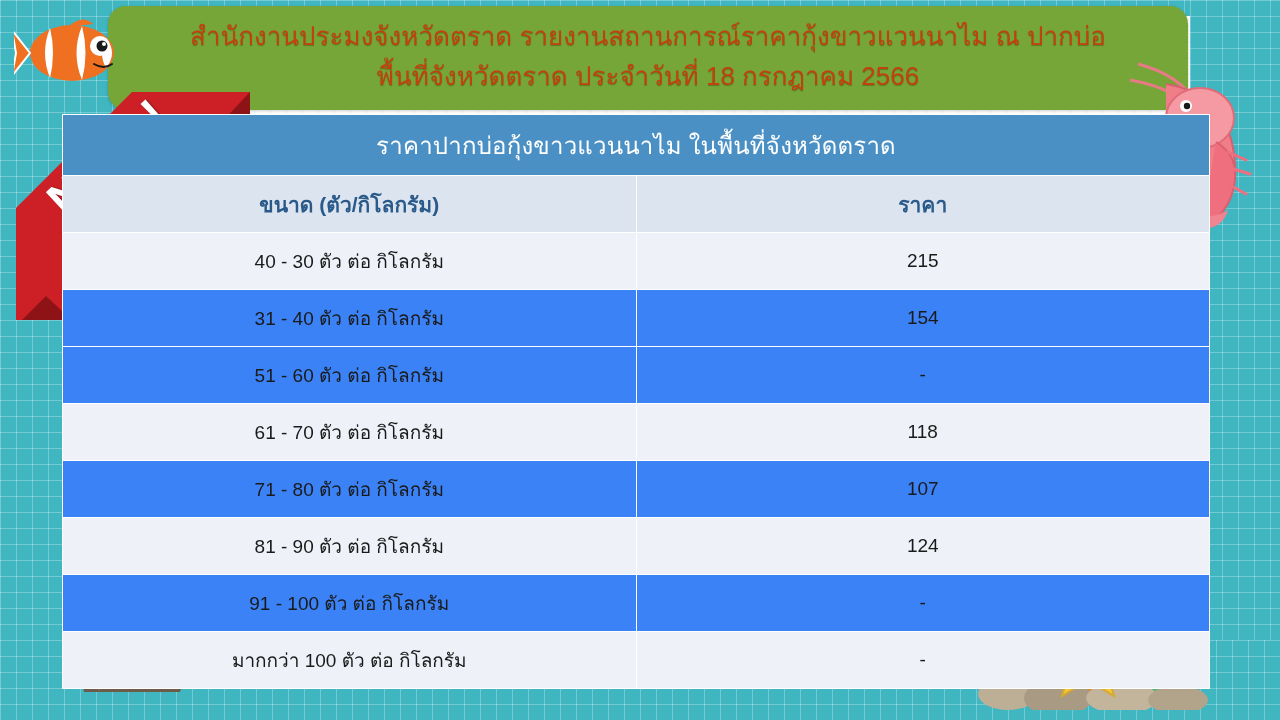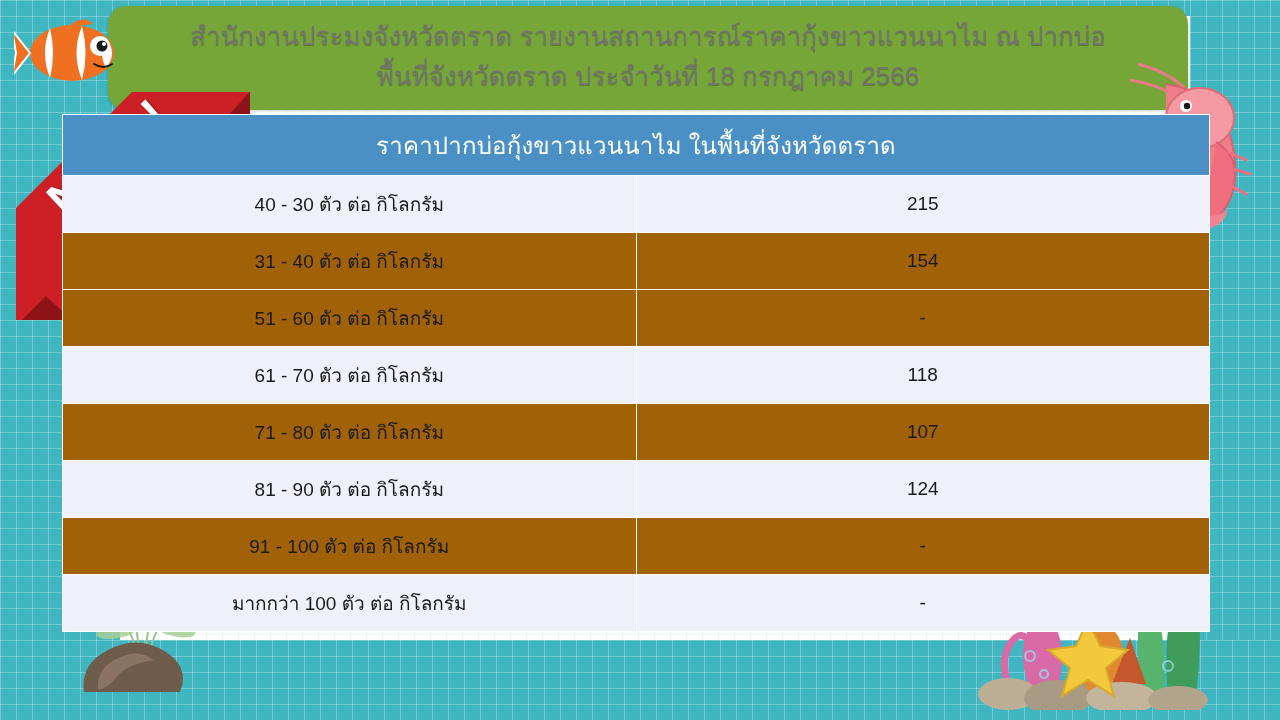--- a/index.html
+++ b/index.html
@@ -62,21 +62,21 @@
     background: #76a637;
     border-radius: 18px;
     box-shadow: 0 1px 3px rgba(0,0,0,0.2);
   }
   #header-title {
     position: absolute;
     left: 118px;
     top: 16px;
     width: 1060px;
     text-align: center;
-    color: #737373;
+    color: #c2410c;
     font-size: 26px;
     line-height: 40px;
     font-family: "Liberation Sans", "DejaVu Sans", sans-serif;
     text-shadow: 0 1px 1px rgba(0,0,0,0.25);
     white-space: pre-line;
   }
 
   
   #table-wrap {
     position: absolute;
@@ -112,21 +112,21 @@
     vertical-align: middle;
   }
   .cell {
     font-size: 19px;
     color: #1a1a1a;
     height: 56px;
     text-align: center;
     vertical-align: middle;
   }
   .row-a .cell { background: #eef2f8; }
-  .row-b .cell { background: #a16207; }
+  .row-b .cell { background: #3b82f6; }
 
   
   #new-ribbon {
     position: absolute;
     left: 14px;
     top: 90px;
     width: 250px;
     height: 230px;
     pointer-events: none;
   }
@@ -266,20 +266,24 @@
     <circle cx="196" cy="196" r="5"></circle>
   </g>
 </svg>
 
 <div id="table-wrap">
   <table class="price-table">
     <tbody id="table-body">
       <tr>
         <td id="table-title-cell" colspan="2">ราคาปากบ่อกุ้งขาวแวนนาไม ในพื้นที่จังหวัดตราด</td>
       </tr>
+      <tr>
+        <th class="col-head" style="width:570px">ขนาด (ตัว/กิโลกรัม)</th>
+        <th class="col-head" style="width:578px">ราคา</th>
+      </tr>
     <tr class="row-a">
           <td class="cell">40 - 30 ตัว ต่อ กิโลกรัม</td>
           <td class="cell">215</td>
         </tr>
         <tr class="row-b">
           <td class="cell">31 - 40 ตัว ต่อ กิโลกรัม</td>
           <td class="cell">154</td>
         </tr>
         <tr class="row-b">
           <td class="cell">51 - 60 ตัว ต่อ กิโลกรัม</td>

